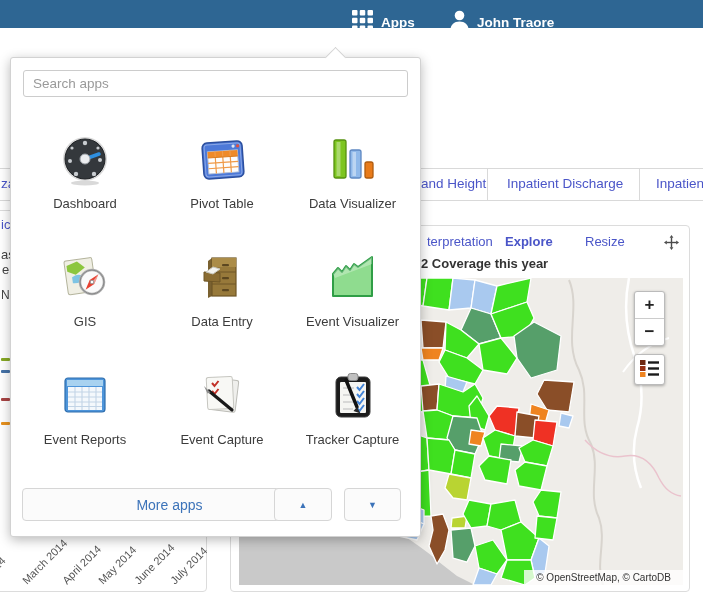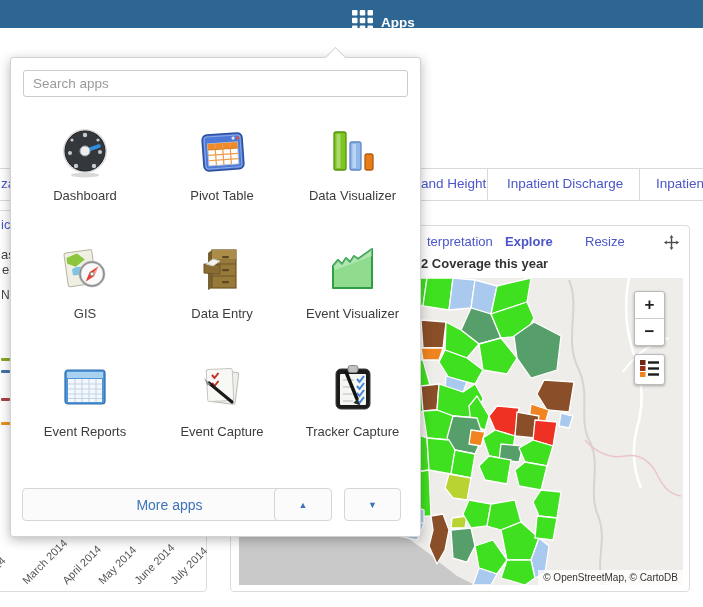--- a/index.html
+++ b/index.html
@@ -34,33 +34,33 @@
   .map-title{position:absolute;left:190px;top:30px;font-size:13px;font-weight:bold;color:#333;white-space:nowrap;}
   .map-region{position:absolute;left:8px;top:52px;width:444px;height:307px;overflow:hidden;
               background:var(--map_land);}
   .zoombox{position:absolute;left:395px;top:13px;width:29px;background:#fff;border:1px solid #bbb;
            border-radius:3px;box-shadow:0 1px 3px rgba(0,0,0,.3);}
   .zbtn{height:26px;line-height:26px;text-align:center;font-size:17px;font-weight:bold;color:#222;cursor:pointer;}
   .zbtn:first-child{border-bottom:1px solid #ccc;}
   .legend-btn{position:absolute;left:395px;top:76px;width:29px;height:29px;background:#fff;border:1px solid #bbb;
               border-radius:3px;box-shadow:0 1px 3px rgba(0,0,0,.3);display:flex;align-items:center;justify-content:center;cursor:pointer;}
   .attribution{position:absolute;right:0;bottom:0;font-size:10px;color:#333;background:rgba(255,255,255,.78);
-               padding:2px 5px;white-space:nowrap;}
+               padding:2px 12px;white-space:nowrap;}
   .f-g{fill:var(--district_green);} .f-sg{fill:var(--district_seagreen);} .f-b{fill:var(--district_blue);}
   .f-o{fill:var(--district_orange);} .f-br{fill:var(--district_brown);} .f-r{fill:var(--district_red);}
   .f-l{fill:var(--district_lime);}
   
   .apps-panel{position:absolute;left:10px;top:57px;width:409px;height:478px;background:#fff;
               border:1px solid #d2d2d2;border-radius:3px;box-shadow:0 3px 12px rgba(0,0,0,.28);z-index:10;}
   .panel-caret{position:absolute;left:317px;top:-8px;width:14px;height:14px;background:#fff;
                border-left:1px solid #d2d2d2;border-top:1px solid #d2d2d2;transform:rotate(45deg);}
   .search{position:absolute;left:12px;top:12px;width:365px;height:25px;border:1px solid #ccc;border-radius:3px;
           padding:0 9px;font-size:13.5px;color:#333;font-family:"Liberation Sans",sans-serif;outline:none;}
   .search::placeholder{color:#9a9a9a;}
-  .apps-grid{position:absolute;left:0;top:60px;width:351px;display:grid;grid-template-columns:148px 126px 135px;}
+  .apps-grid{position:absolute;left:0;top:68px;width:351px;display:grid;grid-template-columns:148px 126px 135px;}
   .app-cell{height:118px;display:flex;flex-direction:column;align-items:center;padding-top:8px;
             box-sizing:border-box;cursor:pointer;}
   .app-icon{width:52px;height:52px;display:block;}
   .app-label{margin-top:10px;font-size:13px;color:#3c3c3c;white-space:nowrap;}
   .pbtn{position:absolute;top:430px;height:33px;background:#fbfbfb;border:1px solid #d6d6d6;border-radius:4px;
         box-sizing:border-box;display:flex;align-items:center;justify-content:center;cursor:pointer;
         color:var(--button_blue);}
   .more-apps{left:11px;width:295px;font-size:14px;}
   .scroll-up{left:263px;width:58px;font-size:9px;}
   .scroll-down{left:333px;width:57px;font-size:9px;}
@@ -217,20 +217,29 @@
           <rect x="0" y="7.75" width="5.5" height="5.5" rx="1"></rect>
             <rect x="7.75" y="7.75" width="5.5" height="5.5" rx="1"></rect>
             <rect x="15.5" y="7.75" width="5.5" height="5.5" rx="1"></rect>
           <rect x="0" y="15.5" width="5.5" height="5.5" rx="1"></rect>
             <rect x="7.75" y="15.5" width="5.5" height="5.5" rx="1"></rect>
             <rect x="15.5" y="15.5" width="5.5" height="5.5" rx="1"></rect>
         </svg>
       </span>
       <span class="hlabel">Apps</span>
     </div>
+    <div class="hbtn" style="left:450px;">
+      <span>
+        <svg width="19" height="21" viewBox="0 0 19 21" fill="#fff">
+          <circle cx="9.5" cy="5.5" r="4.8"></circle>
+          <path d="M9.5,11.5 c-5.2,0 -9,3.4 -9,8 l0,1.5 18,0 0,-1.5 c0,-4.6 -3.8,-8 -9,-8 z"></path>
+        </svg>
+      </span>
+      <span class="hlabel">John Traore</span>
+    </div>
   </div>
 
   <div class="apps-panel">
     <div class="panel-caret"></div>
     <input class="search" type="text" placeholder="Search apps" style="">
 
     <div class="apps-grid">
 
       <div class="app-cell">
         <span class="app-icon">

